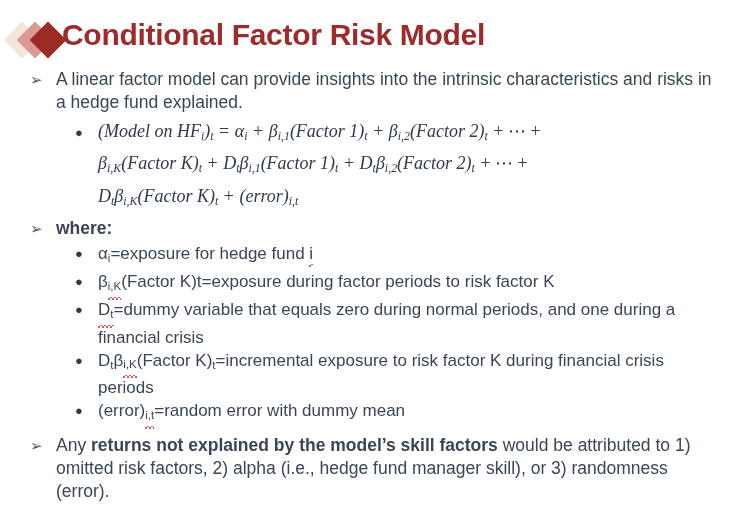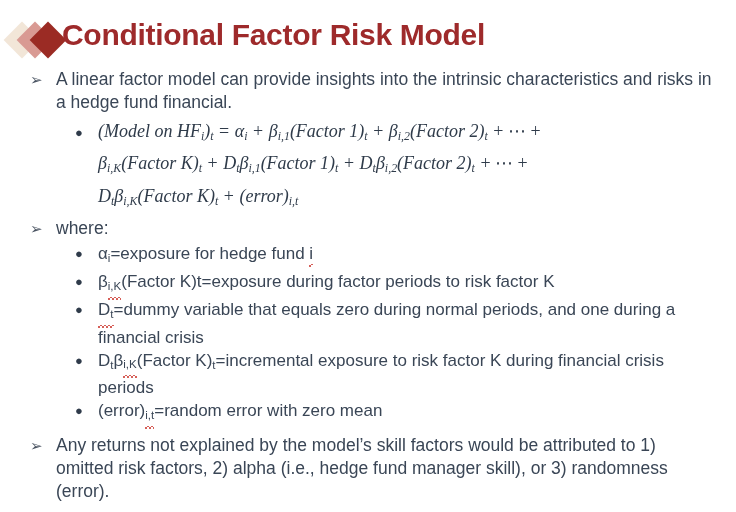--- a/index.html
+++ b/index.html
@@ -125,21 +125,21 @@
   }
   .mathline { white-space: nowrap; }
   .mathline sub {
     font-size: 0.66em;
     font-style: italic;
     vertical-align: -0.28em;
   }
   .mathline .op { font-style: normal; padding: 0 1px; }
 
   sub { font-size: 0.68em; vertical-align: -0.25em; }
-  .b { font-weight: normal; }
+  .b { font-weight: bold; }
 
   
   .sq {
     position: relative;
     display: inline-block;
   }
   .sq::after {
     content: "";
     position: absolute;
     left: 0;
@@ -165,21 +165,21 @@
       <div class="dia dia-2"></div>
       <div class="dia dia-3"></div>
     </div>
     <div class="slide-title">Conditional Factor Risk Model</div>
   </div>
 
   <div class="body-area">
 
     <div class="lvl1">
       <span class="mark">➢</span>
-      <span class="txt">A linear factor model can provide insights into the intrinsic characteristics and risks in a hedge fund financial.</span>
+      <span class="txt">A linear factor model can provide insights into the intrinsic characteristics and risks in a hedge fund explained.</span>
     </div>
 
     <div class="mathblock" style="margin-top:4px;">
       <span class="mark">●</span>
 
       <div class="mathline">
         <span>(Model on HF</span><sub>i</sub><span>)</span><sub>t</sub>
         <span class="op">=</span>
         <span>α</span><sub>i</sub>
         <span class="op">+</span>
@@ -225,21 +225,21 @@
       <span class="sq"><span>D</span><sub>t</sub></span><span>=dummy variable that equals zero during normal periods, and one during a financial crisis</span>
     </div>
 
     <div class="lvl2">
       <span class="mark">●</span>
       <span>D</span><sub>t</sub><span>β</span><sub class="sq">i,K</sub><span>(Factor K)</span><sub>t</sub><span>=incremental exposure to risk factor K during financial crisis periods</span>
     </div>
 
     <div class="lvl2">
       <span class="mark">●</span>
-      <span>(error)</span><sub class="sq">i,t</sub><span>=random error with zero mean</span>
+      <span>(error)</span><sub class="sq">i,t</sub><span>=random error with dummy mean</span>
     </div>
 
     <div class="lvl1" style="margin-top:7px;">
       <span class="mark">➢</span>
       <span class="txt"><span>Any </span><span class="b">returns not explained by the model’s skill factors</span><span> would be attributed to 1) omitted risk factors, 2) alpha (i.e., hedge fund manager skill), or 3) randomness (error).</span></span>
     </div>
 
   </div>
 </div>
 

